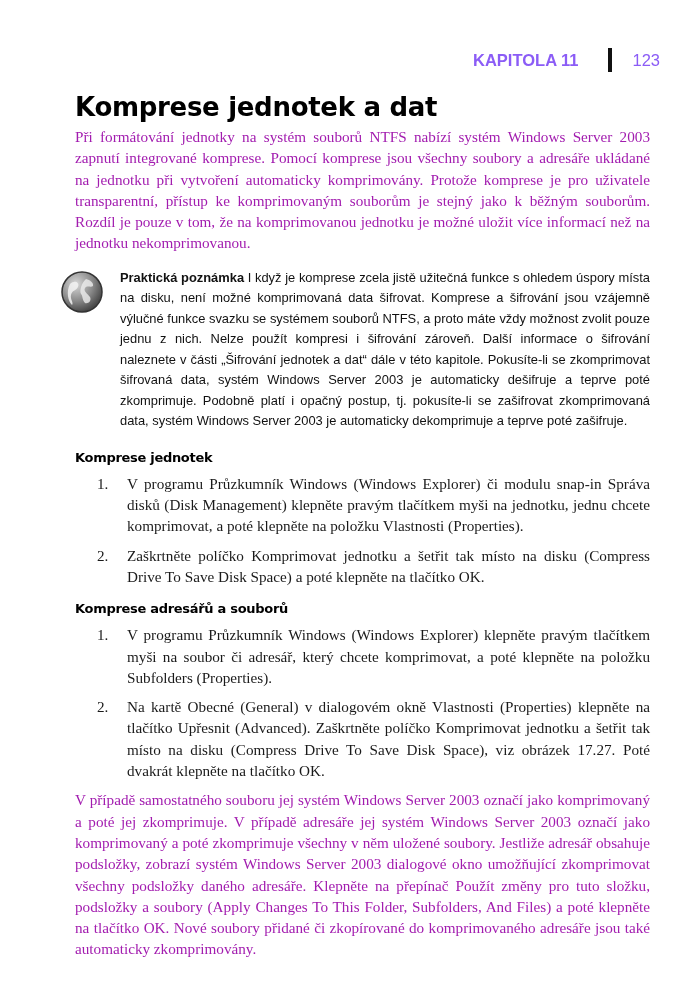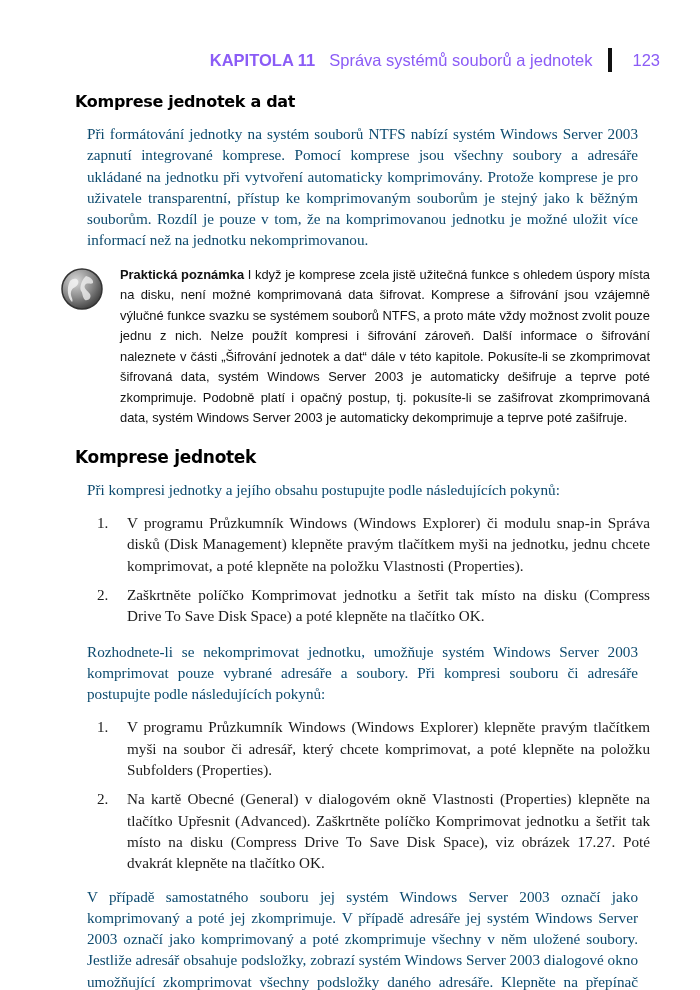--- a/index.html
+++ b/index.html
@@ -6,30 +6,30 @@
   body { width: 700px; height: 990px; position: relative; overflow: hidden; color: #111; }
   .header {
     position: absolute; top: 48px; left: 0; width: 660px;
     display: flex; justify-content: flex-end; align-items: center;
     font-family: "Liberation Sans", sans-serif; font-size: 16.5px; color: #8b5cf6;
   }
   .header .chap { font-weight: bold; margin-right: 14px; }
   .header .bar { display: inline-block; width: 4px; height: 24px; background: #111; margin: 0 20px 0 16px; }
   .content { position: absolute; left: 75px; top: 92px; width: 575px; }
   h2 {
-    font-family: "DejaVu Sans", sans-serif; font-weight: bold; font-size: 16px;
+    font-family: "DejaVu Sans", sans-serif; font-weight: bold; font-size: 26px;
     margin: 0 0 4px 0; letter-spacing: -0.3px; color: #000;
   }
   h3 {
-    font-family: "DejaVu Sans", sans-serif; font-weight: bold; font-size: 17px;
+    font-family: "DejaVu Sans", sans-serif; font-weight: bold; font-size: 13px;
     margin: 0 0 2px 0; letter-spacing: -0.3px; color: #000;
   }
   p.body {
     font-family: "Liberation Serif", serif; font-size: 15.2px; line-height: 21.3px;
-    margin: 12px; text-align: justify; color: #0c4a6e;
+    margin: 0; text-align: justify; color: #a21caf;
   }
   .note { display: flex; margin: 14px 0 18px 0; }
   .note .icon { width: 44px; height: 44px; margin-left: -15px; margin-right: 16px; flex-shrink: 0; margin-top: 2px; }
   .note .text {
     font-family: "Liberation Sans", sans-serif; font-size: 12.9px; line-height: 20.5px;
     text-align: justify; color: #111; width: 530px;
   }
   .note .text b { font-weight: bold; }
   ol { margin: 8px 0 0 0; padding: 0; list-style: none; }
   ol li {
@@ -38,21 +38,20 @@
   }
   ol li .num { width: 30px; padding-left: 22px; flex-shrink: 0; }
   ol li .txt { text-align: justify; flex: 1; }
   .sec { margin-top: 14px; }
 </style>
 </head>
 <body>
 
 <div class="header">
   <span class="chap">KAPITOLA 11</span>
-  <span>Správa systémů souborů a jednotek</span>
   <span class="bar"></span>
   <span>123</span>
 </div>
 
 <div class="content">
   <h2>Komprese jednotek a dat</h2>
   <p class="body">Při formátování jednotky na systém souborů NTFS nabízí systém Windows Server 2003 zapnutí integrované komprese. Pomocí komprese jsou všechny soubory a adresáře ukládané na jednotku při vytvoření automaticky komprimovány. Protože komprese je pro uživatele transparentní, přístup ke komprimovaným souborům je stejný jako k běžným souborům. Rozdíl je pouze v tom, že na komprimovanou jednotku je možné uložit více informací než na jednotku nekomprimovanou.</p>
 
   <div class="note">
     <svg class="icon" viewBox="0 0 44 44">
@@ -64,34 +63,33 @@
         </radialGradient>
       </defs>
       <circle cx="22" cy="22" r="20" fill="url(#g1)" stroke="#333" stroke-width="1.5"></circle>
       <path d="M10 14 C14 10 20 12 18 17 C16 21 12 20 11 25 C10 29 14 33 12 35 C8 31 6 22 10 14 Z" fill="#f2f2f2" opacity="0.85"></path>
       <path d="M26 9 C30 10 34 13 33 16 C31 18 27 15 25 18 C23 21 28 24 30 27 C32 31 28 34 25 33 C22 30 23 26 21 24 C19 21 22 12 26 9 Z" fill="#eeeeee" opacity="0.8"></path>
     </svg>
     <div class="text"><b>Praktická poznámka</b><span> I když je komprese zcela jistě užitečná funkce s ohledem úspory místa na disku, není možné komprimovaná data šifrovat. Komprese a šifrování jsou vzájemně výlučné funkce svazku se systémem souborů NTFS, a proto máte vždy možnost zvolit pouze jednu z nich. Nelze použít kompresi i šifrování zároveň. Další informace o šifrování naleznete v části „Šifrování jednotek a dat“ dále v této kapitole. Pokusíte-li se zkomprimovat šifrovaná data, systém Windows Server 2003 je automaticky dešifruje a teprve poté zkomprimuje. Podobně platí i opačný postup, tj. pokusíte-li se zašifrovat zkomprimovaná data, systém Windows Server 2003 je automaticky dekomprimuje a teprve poté zašifruje.</span></div>
   </div>
 
   <h3>Komprese jednotek</h3>
-  <p class="body">Při kompresi jednotky a jejího obsahu postupujte podle následujících pokynů:</p>
   <ol>
     <li>
       <span class="num">1.</span>
       <span class="txt">V programu Průzkumník Windows (Windows Explorer) či modulu snap-in Správa disků (Disk Management) klepněte pravým tlačítkem myši na jednotku, jednu chcete komprimovat, a poté klepněte na položku Vlastnosti (Properties).</span>
     </li>
     <li>
       <span class="num">2.</span>
       <span class="txt">Zaškrtněte políčko Komprimovat jednotku a šetřit tak místo na disku (Compress Drive To Save Disk Space) a poté klepněte na tlačítko OK.</span>
     </li>
   </ol>
 
   <div class="sec">
-    <p class="body">Rozhodnete-li se nekomprimovat jednotku, umožňuje systém Windows Server 2003 komprimovat pouze vybrané adresáře a soubory. Při kompresi souboru či adresáře postupujte podle následujících pokynů:</p>
+    <h3>Komprese adresářů a souborů</h3>
     <ol>
       <li>
         <span class="num">1.</span>
         <span class="txt">V programu Průzkumník Windows (Windows Explorer) klepněte pravým tlačítkem myši na soubor či adresář, který chcete komprimovat, a poté klepněte na položku Subfolders (Properties).</span>
       </li>
       <li>
         <span class="num">2.</span>
         <span class="txt">Na kartě Obecné (General) v dialogovém okně Vlastnosti (Properties) klepněte na tlačítko Upřesnit (Advanced). Zaškrtněte políčko Komprimovat jednotku a šetřit tak místo na disku (Compress Drive To Save Disk Space), viz obrázek 17.27. Poté dvakrát klepněte na tlačítko OK.</span>
       </li>
     </ol>

